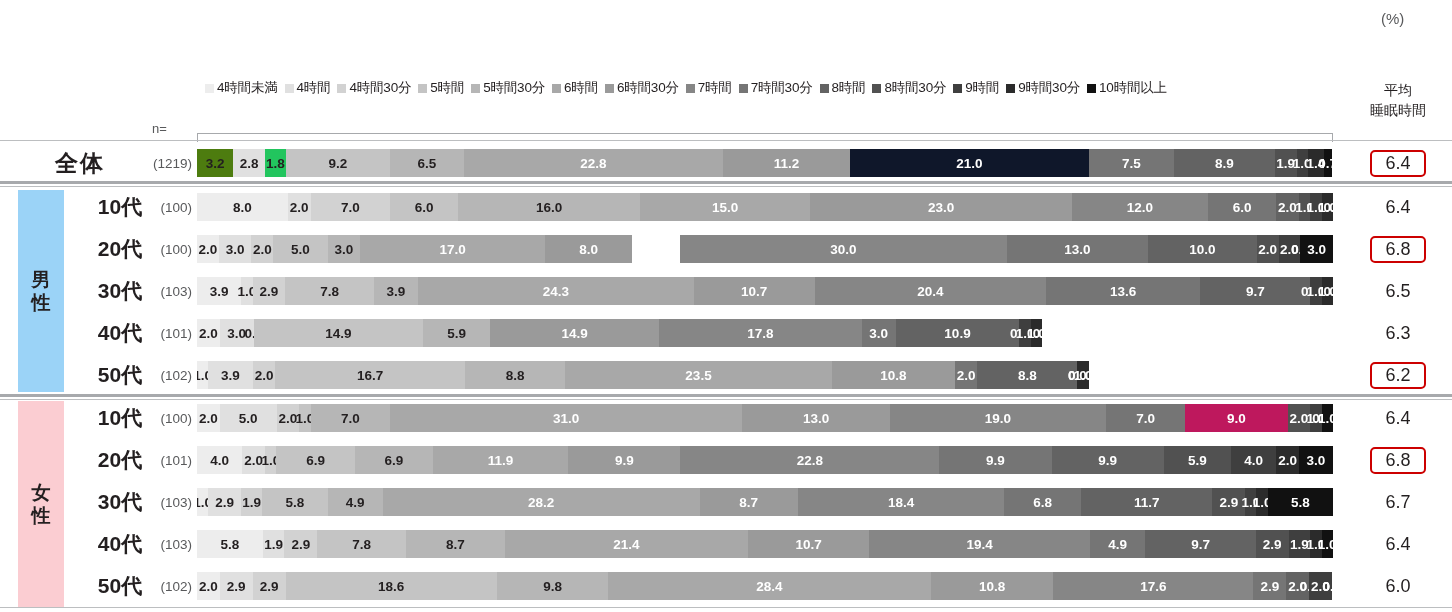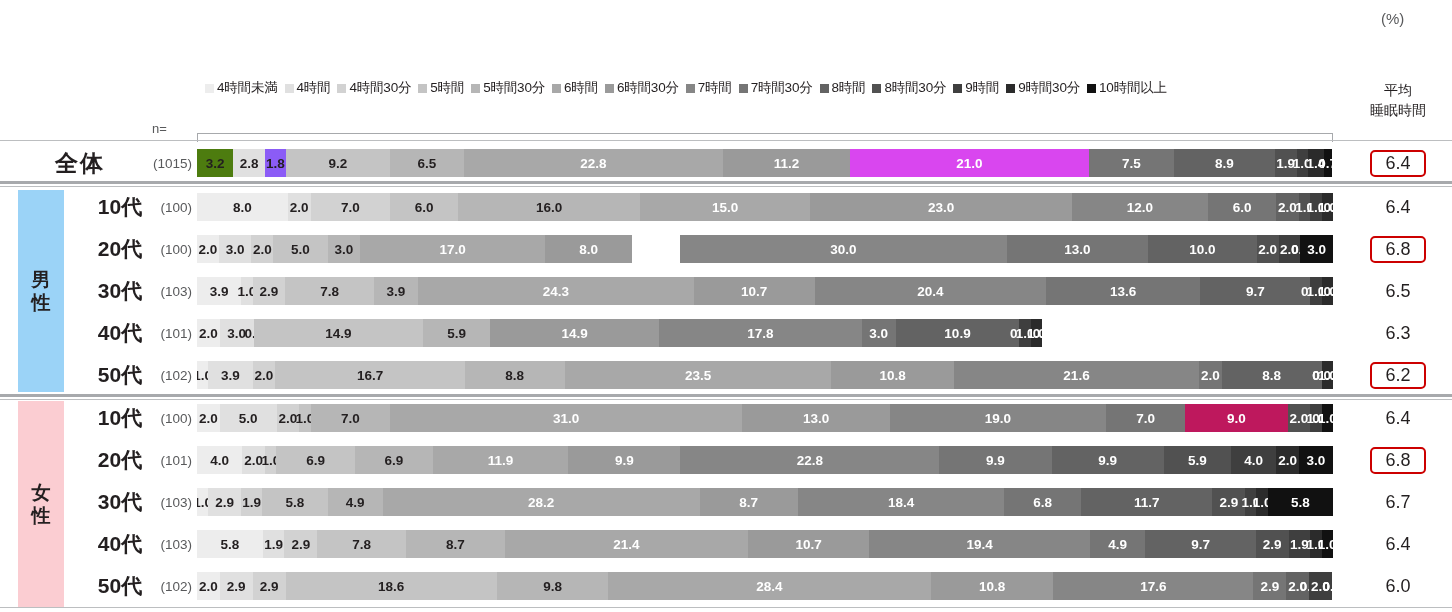--- a/index.html
+++ b/index.html
@@ -114,30 +114,30 @@
   <div>平均</div>
   <div>睡眠時間</div>
 </div>
 
 <div class="nlabel">n=</div>
 <div class="axis-rule"></div>
 
 <div id="rows">
     <div class="row" style="top: 146px;">
       <div class="cat cat-total">全体</div>
-      <div class="nval">(1015)</div>
+      <div class="nval">(1219)</div>
       <div class="bar">
         <div class="seg" style="width: 36.352px; background: #4d7c0f; color: rgb(35, 31, 32);">3.2</div>
         <div class="seg" style="width: 31.808px; background: rgb(224, 224, 224); color: rgb(35, 31, 32);">2.8</div>
-        <div class="seg" style="width: 20.448px; background: #8b5cf6; color: rgb(35, 31, 32);">1.8</div>
+        <div class="seg" style="width: 20.448px; background: #22c55e; color: rgb(35, 31, 32);">1.8</div>
         <div class="seg" style="width: 104.512px; background: rgb(196, 196, 196); color: rgb(35, 31, 32);">9.2</div>
         <div class="seg" style="width: 73.84px; background: rgb(182, 182, 182); color: rgb(35, 31, 32);">6.5</div>
         <div class="seg" style="width: 259.008px; background: rgb(168, 168, 168); color: rgb(255, 255, 255);">22.8</div>
         <div class="seg" style="width: 127.232px; background: rgb(154, 154, 154); color: rgb(255, 255, 255);">11.2</div>
-        <div class="seg" style="width: 238.56px; background: #d946ef; color: rgb(255, 255, 255);">21.0</div>
+        <div class="seg" style="width: 238.56px; background: #0f172a; color: rgb(255, 255, 255);">21.0</div>
         <div class="seg" style="width: 85.2px; background: rgb(117, 117, 117); color: rgb(255, 255, 255);">7.5</div>
         <div class="seg" style="width: 101.104px; background: rgb(99, 99, 99); color: rgb(255, 255, 255);">8.9</div>
         <div class="seg" style="width: 21.584px; background: rgb(81, 81, 81); color: rgb(255, 255, 255);">1.9</div>
         <div class="seg" style="width: 11.36px; background: rgb(63, 63, 63); color: rgb(255, 255, 255);">1.0</div>
         <div class="seg" style="width: 15.904px; background: rgb(43, 43, 43); color: rgb(255, 255, 255);">1.4</div>
         <div class="seg" style="width: 7.952px; background: rgb(17, 17, 17); color: rgb(255, 255, 255);">0.7</div>
       </div>
       <div class="avg hl"><span class="box">6.4</span></div>
     </div>
     <div class="row" style="top: 190px;">
@@ -227,21 +227,20 @@
       <div class="cat cat-age">50代</div>
       <div class="nval">(102)</div>
       <div class="bar">
         <div class="seg" style="width: 11.36px; background: rgb(237, 237, 237); color: rgb(35, 31, 32);">1.0</div>
         <div class="seg" style="width: 44.304px; background: rgb(224, 224, 224); color: rgb(35, 31, 32);">3.9</div>
         <div class="seg" style="width: 22.72px; background: rgb(210, 210, 210); color: rgb(35, 31, 32);">2.0</div>
         <div class="seg" style="width: 189.712px; background: rgb(196, 196, 196); color: rgb(35, 31, 32);">16.7</div>
         <div class="seg" style="width: 99.968px; background: rgb(182, 182, 182); color: rgb(35, 31, 32);">8.8</div>
         <div class="seg" style="width: 266.96px; background: rgb(168, 168, 168); color: rgb(255, 255, 255);">23.5</div>
         <div class="seg" style="width: 122.688px; background: rgb(154, 154, 154); color: rgb(255, 255, 255);">10.8</div>
-        <div class="seg" style="width: 245.376px; background: rgb(134, 134, 134); color: rgb(255, 255, 255);">21.6</div>
         <div class="seg" style="width: 22.72px; background: rgb(117, 117, 117); color: rgb(255, 255, 255);">2.0</div>
         <div class="seg" style="width: 99.968px; background: rgb(99, 99, 99); color: rgb(255, 255, 255);">8.8</div>
         <div class="seg" style="width: 0px; background: rgb(81, 81, 81); color: rgb(255, 255, 255);">0.0</div>
         <div class="seg" style="width: 0px; background: rgb(63, 63, 63); color: rgb(255, 255, 255);">0.0</div>
         <div class="seg" style="width: 11.36px; background: rgb(43, 43, 43); color: rgb(255, 255, 255);">1.0</div>
         <div class="seg" style="width: 0px; background: rgb(17, 17, 17); color: rgb(255, 255, 255);">0.0</div>
       </div>
       <div class="avg hl"><span class="box">6.2</span></div>
     </div>
     <div class="row" style="top: 401px;">

